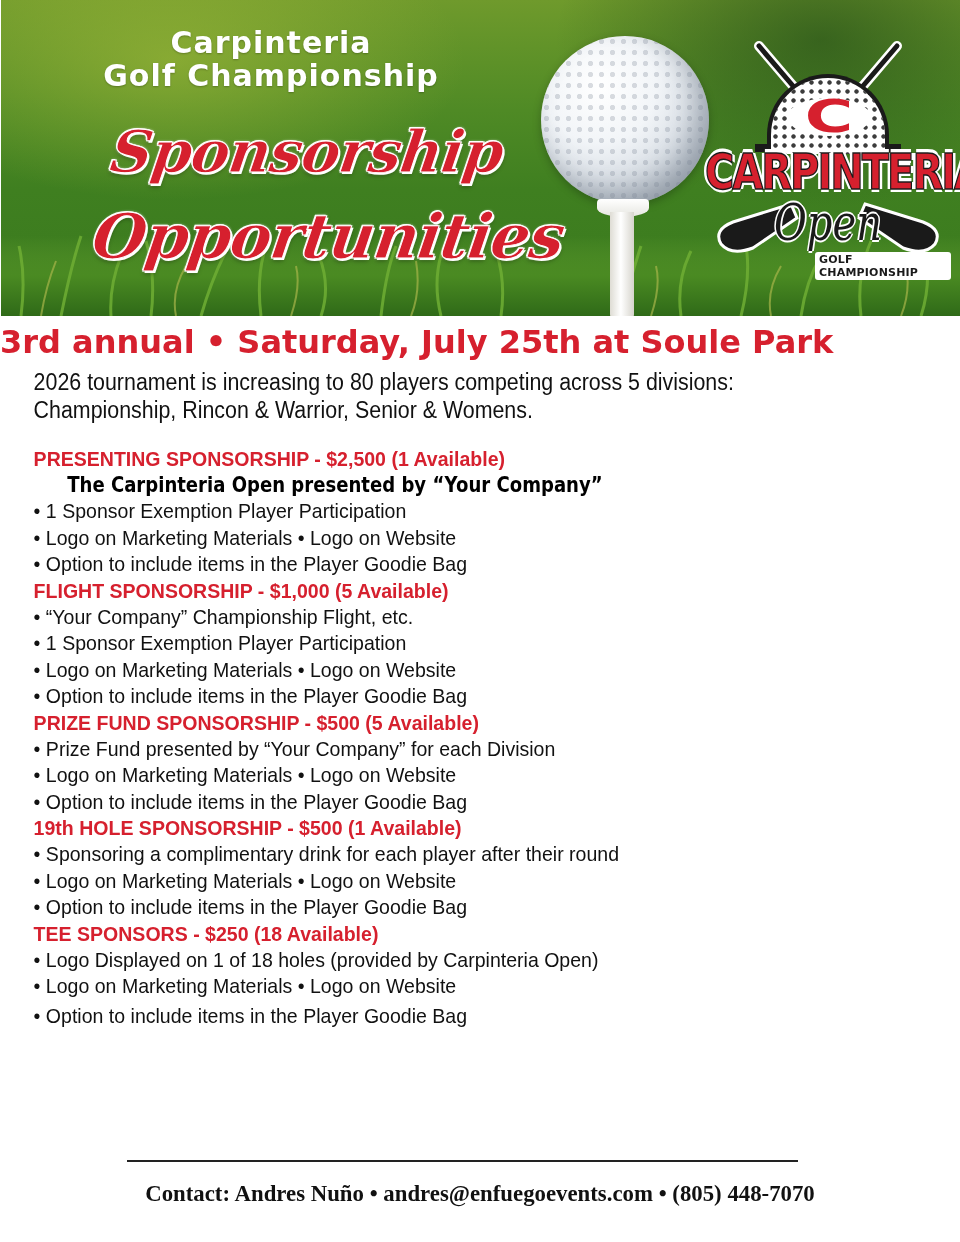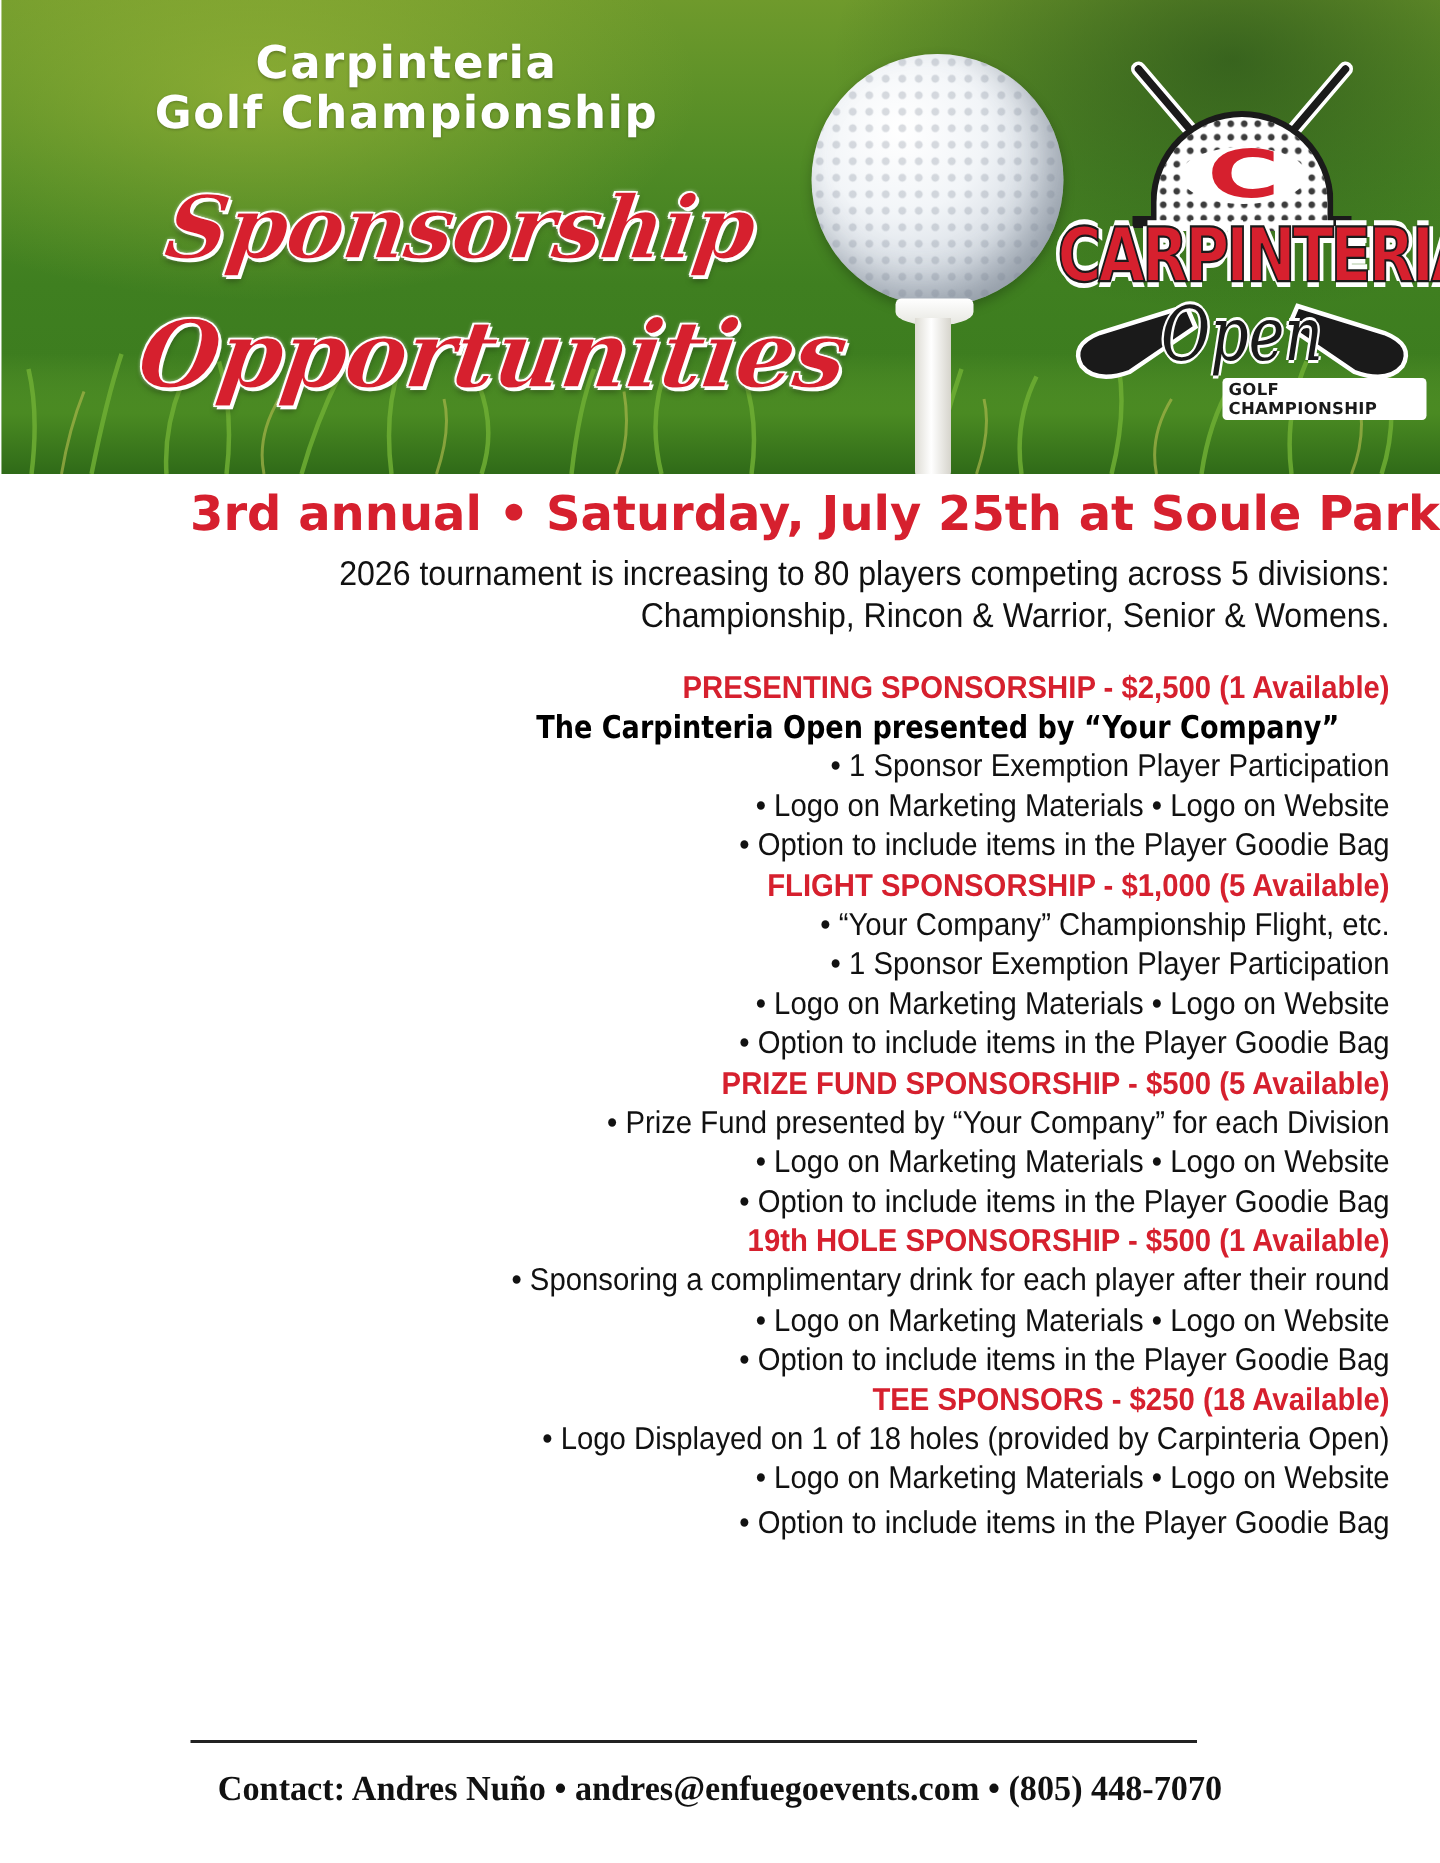--- a/index.html
+++ b/index.html
@@ -91,21 +91,21 @@
     text-shadow: 2px 0 0 #fff, -2px 0 0 #fff, 0 2px 0 #fff, 0 -2px 0 #fff;
     transform: scaleX(0.8); z-index: 2;
   }
   .logo-sub {
     position: absolute; left: 110px; top: 214px; padding: 1px 4px;
     background: #ffffff; color: #1a1a1a; font-weight: 700; font-size: 11px;
     font-family: "DejaVu Sans", sans-serif; letter-spacing: 0.2px; border-radius: 3px; z-index: 2;
   }
 
   
-  .content { position: absolute; left: 0; top: 316px; width: 960px; text-align: right; }
+  .content { position: absolute; left: 0; top: 316px; width: 960px; text-align: left; }
   .date-line {
     margin-top: 6px; color: #d6202e; font-weight: 700; font-size: 32px; line-height: 40px;
     font-family: "DejaVu Sans", sans-serif; letter-spacing: 0px;
   }
   .intro {
     margin-top: 6px; font-size: 23px; line-height: 28px; color: #111;
     font-family: "Liberation Sans", sans-serif; transform: scaleX(0.93);
   }
   .tier { margin-top: 0; }
   .tier-title {

